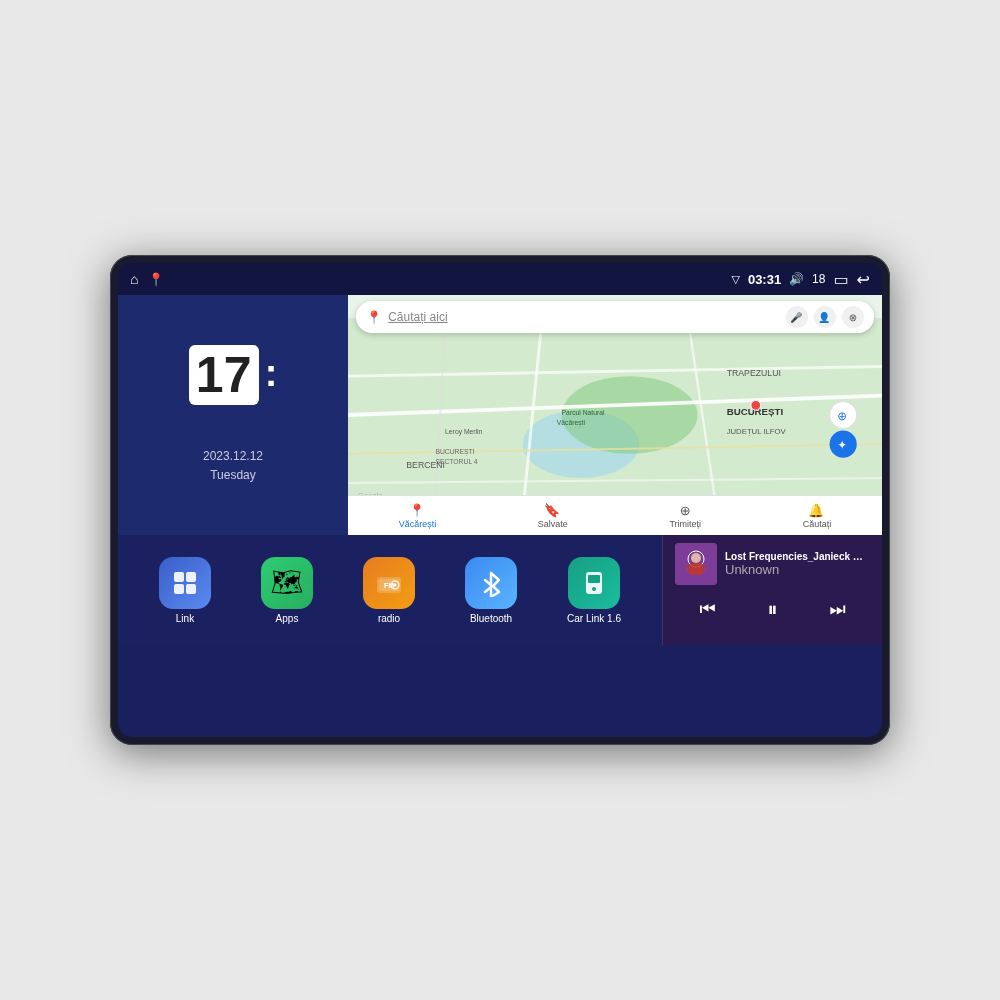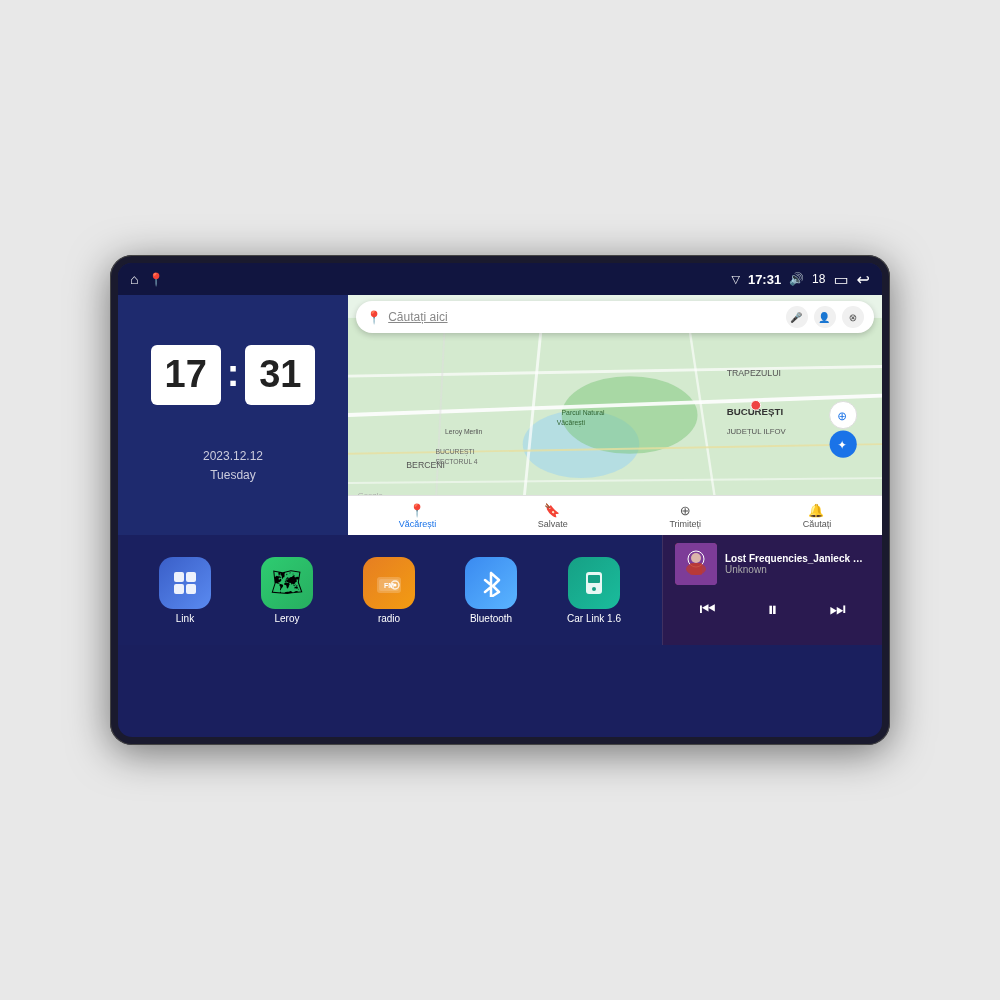--- a/index.html
+++ b/index.html
@@ -88,21 +88,21 @@
       gap: 10px;
     }
     .clock-digits {
       display: flex;
       align-items: center;
       gap: 6px;
     }
     .digit-block {
       background: white;
       color: #222;
-      font-size: 38px;
+      font-size: 50px;
       font-weight: bold;
       width: 70px;
       height: 60px;
       display: flex;
       align-items: center;
       justify-content: center;
       border-radius: 6px;
       font-family: 'Arial Black', sans-serif;
     }
     .clock-colon {
@@ -273,21 +273,21 @@
     .music-title {
       color: white;
       font-size: 10px;
       font-weight: bold;
       white-space: nowrap;
       overflow: hidden;
       text-overflow: ellipsis;
     }
     .music-artist {
       color: #aaa;
-      font-size: 10px;
+      font-size: 13px;
     }
     .music-controls {
       display: flex;
       align-items: center;
       justify-content: space-around;
     }
     .ctrl-btn {
       color: white;
       font-size: 18px;
       cursor: pointer;
@@ -307,37 +307,36 @@
 <div class="device-outer">
   <div class="device-screen">
 
     <div class="status-bar">
       <div class="status-left">
         <span class="status-icon">⌂</span>
         <span class="status-icon" style="color:#4CAF50; font-size:13px;">📍</span>
       </div>
       <div class="status-right">
         <span style="font-size:11px;">▽</span>
-        <span class="status-time">17:31</span>
+        <span class="status-time">03:31</span>
         <span>🔊</span>
         <span>18</span>
         <span style="font-size:16px;">▭</span>
         <span style="font-size:16px; cursor:pointer;">↩</span>
       </div>
     </div>
 
     <div class="main-area">
 
       <div class="top-section">
 
         <div class="clock-widget">
           <div class="clock-digits">
             <div class="digit-block">17</div>
             <div class="clock-colon">:</div>
-            <div class="digit-block">31</div>
           </div>
           <div class="clock-date">
             <div>2023.12.12</div>
             <div>Tuesday</div>
           </div>
         </div>
 
         <div class="map-widget">
 
           <svg class="map-svg" viewBox="0 0 550 200" xmlns="http://www.w3.org/2000/svg">
@@ -422,21 +421,21 @@
                 <rect x="15" y="15" width="10" height="10" rx="2" fill="white" opacity="0.9"></rect>
               </svg>
             </div>
             <span class="app-label">Link</span>
           </div>
 
           <div class="app-item">
             <div class="app-icon-wrapper icon-maps">
               <span style="font-size:26px;">🗺</span>
             </div>
-            <span class="app-label">Leroy</span>
+            <span class="app-label">Apps</span>
           </div>
 
           <div class="app-item">
             <div class="app-icon-wrapper icon-radio">
               <svg width="28" height="28" viewBox="0 0 28 28" xmlns="http://www.w3.org/2000/svg">
                 <rect x="2" y="8" width="24" height="16" rx="3" fill="white" opacity="0.2"></rect>
                 <rect x="4" y="10" width="20" height="12" rx="2" fill="white" opacity="0.15"></rect>
                 <text x="9" y="19" font-size="7" fill="white" font-weight="bold">FM</text>
                 <circle cx="20" cy="16" r="4" fill="none" stroke="white" stroke-width="1.5" opacity="0.8"></circle>
                 <circle cx="20" cy="16" r="1.5" fill="white"></circle>

